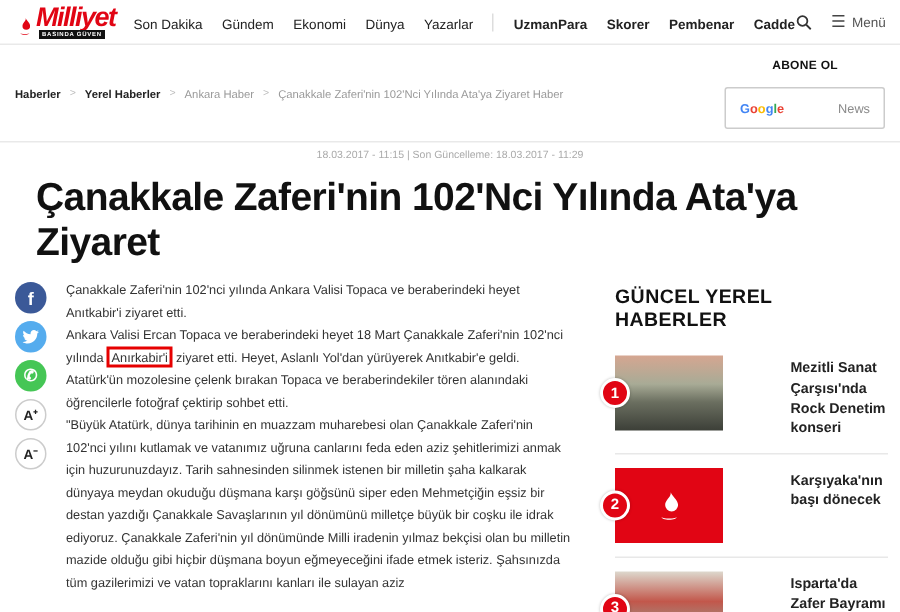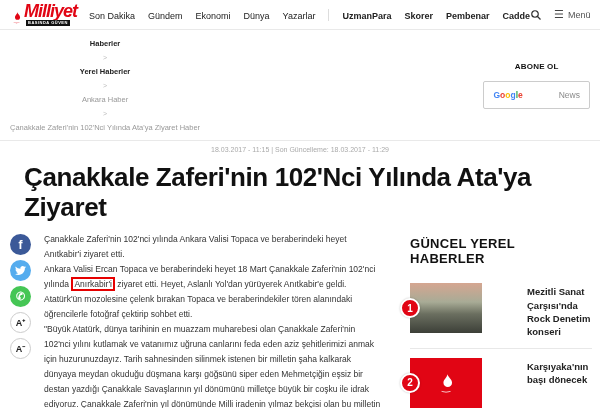--- a/index.html
+++ b/index.html
@@ -21,21 +21,21 @@
   .nav-sep { width:1px; height:12px; background:#ddd; }
   .nav-item.bold { font-weight:700; }
   .nav-right { margin-left:auto; display:flex; align-items:center; gap:12px; }
   .search-icon { width:12px; height:12px; cursor:pointer; }
   .menu-btn { display:flex; align-items:center; gap:4px; font-size:9px; color:#555; cursor:pointer; }
   .hamburger { font-size:11px; color:#444; }
 
   
   .crumb-bar { display:flex; align-items:center; padding:9px 10px 8px 10px;
                border-bottom:1px solid #e9e9e9; background:#fff; }
-  .crumbs { display:flex; align-items:center; gap:6px; font-size:7.5px; color:#999;flex-direction:column; }
+  .crumbs { display:flex; align-items:center; gap:6px; font-size:7.5px; color:#999; }
   .crumb { white-space:nowrap; cursor:pointer; }
   .crumb.strong { color:#222; font-weight:700; }
   .crumb-sep { color:#bbb; font-size:7px; }
   .crumb-right { margin-left:auto; display:flex; align-items:center; gap:10px;flex-direction:column; }
   .abone { font-size:8px; font-weight:700; color:#111; cursor:pointer; letter-spacing:.2px; }
   .gnews-btn { border:1px solid #ccc; border-radius:2px; background:#fff; padding:8px 9px;
                font-size:8.5px; font-weight:700; cursor:pointer; display:flex; gap:16px; }
   .gnews-news { color:#8a8a8a; font-weight:400; margin-left:20px; }
 
   

